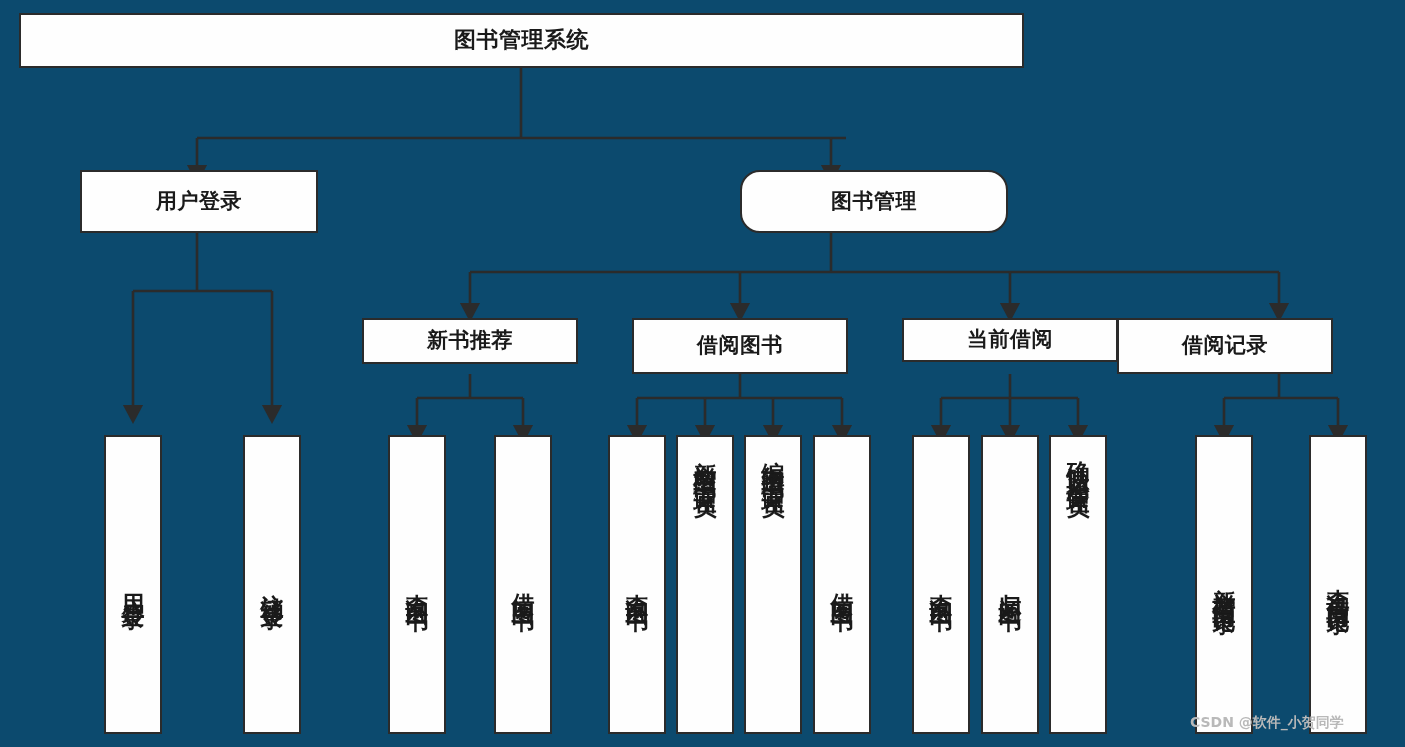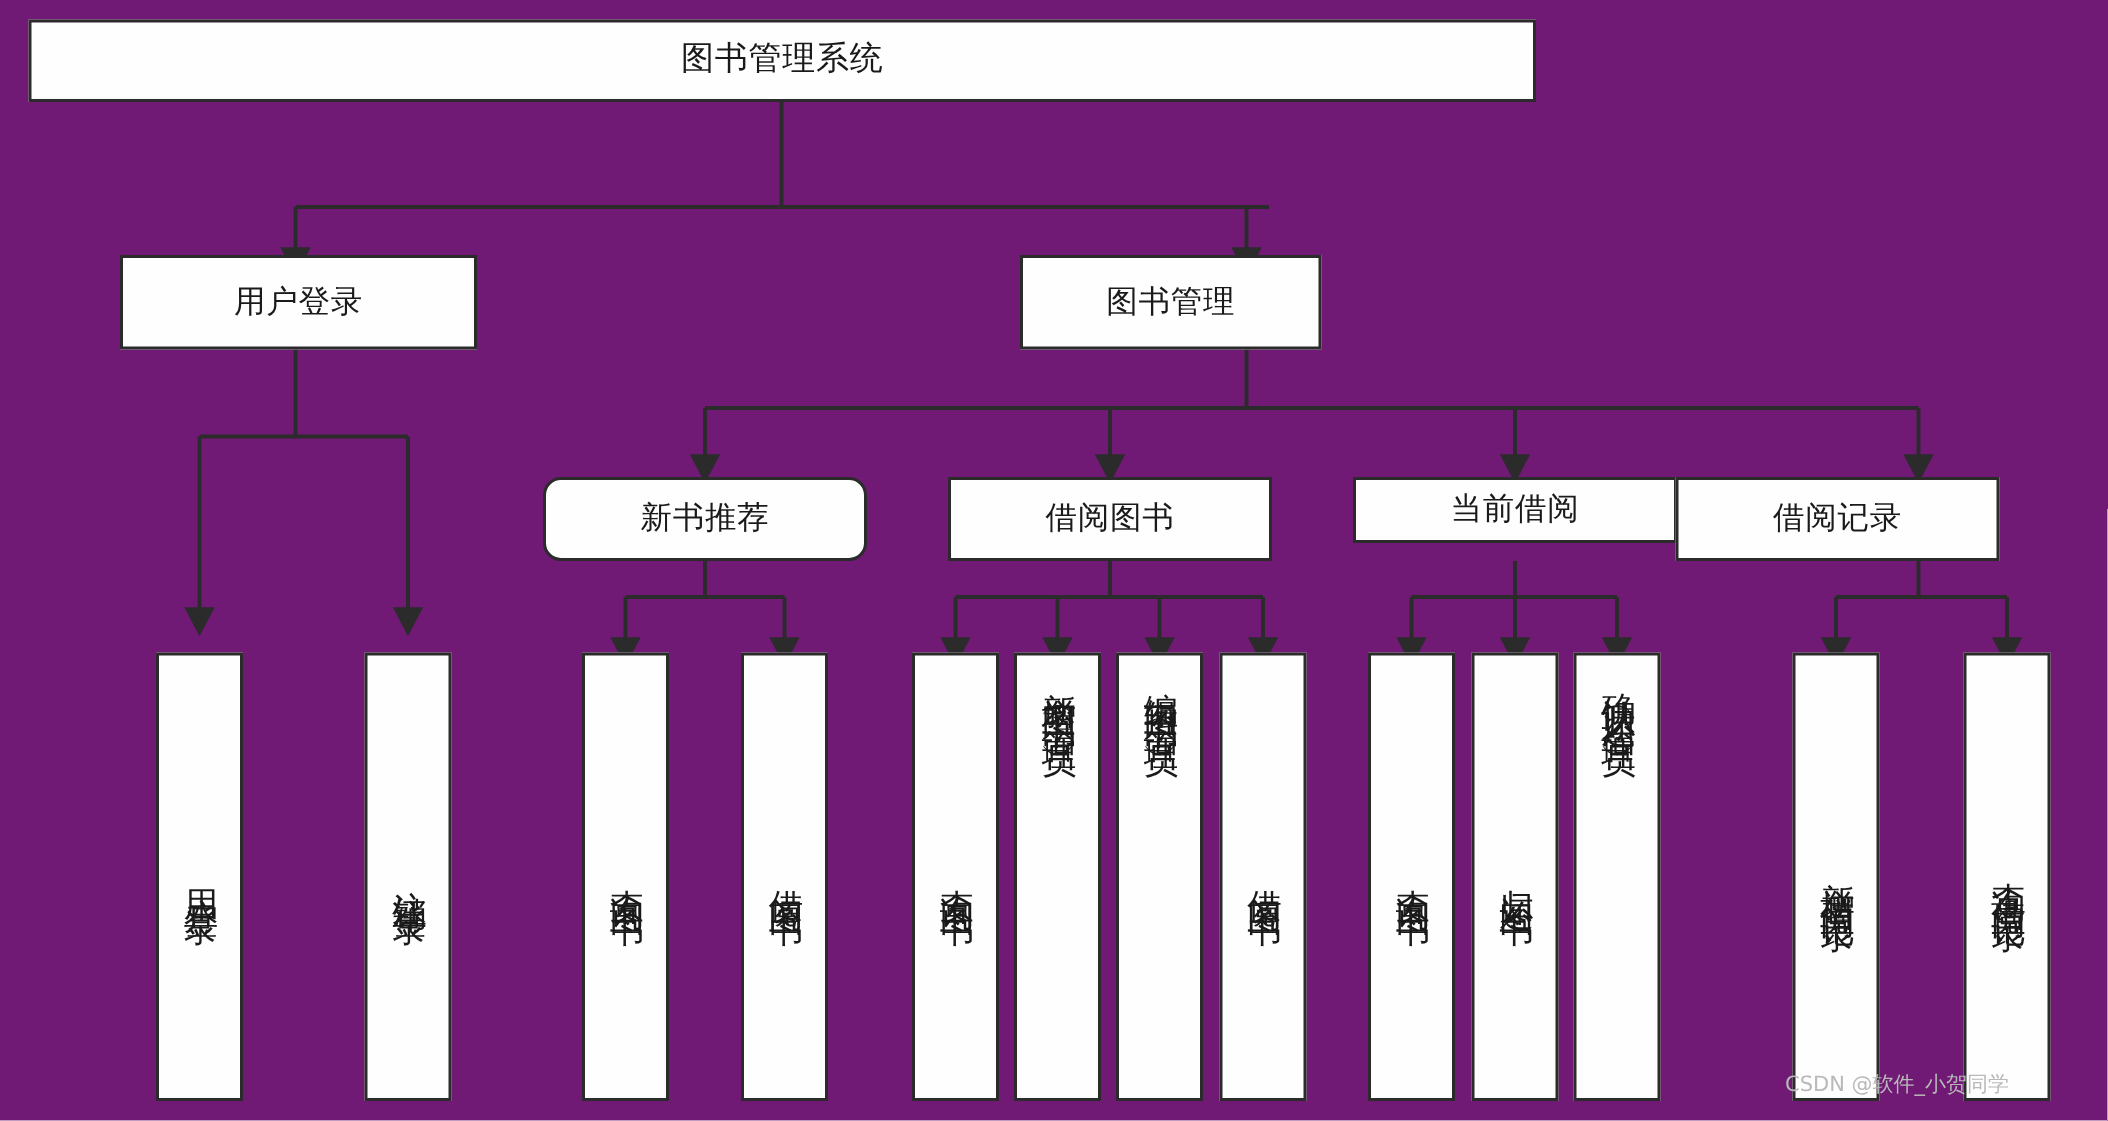--- a/index.html
+++ b/index.html
@@ -8,22 +8,23 @@
     padding: 0;
     background: #ffffff;
   }
   body {
     font-family: "DejaVu Sans", "Liberation Sans", sans-serif;
   }
   #diagram-root {
     position: relative;
     width: 1405px;
     height: 747px;
-    background: #701a75;
+    background: #0c4a6e;
     overflow: hidden;
+    font-weight: bold;
   }
   #edges-layer {
     position: absolute;
     left: 0;
     top: 0;
     width: 1405px;
     height: 747px;
     pointer-events: none;
   }
   .node {
@@ -133,25 +134,25 @@
   </svg>
 
   <div class="node root horiz" style="left:19px; top:13px; width:1005px; height:55px;">
     <span class="node-label">图书管理系统</span>
   </div>
 
   <div class="node horiz" style="left:80px; top:170px; width:238px; height:63px;">
     <span class="node-label">用户登录</span>
   </div>
 
-  <div class="node horiz" style="left:680px; top:170px; width:201px; height:63px;">
+  <div class="node horiz" style="left:740px; top:170px; width:268px; height:63px;border-radius:20px;">
     <span class="node-label">图书管理</span>
   </div>
 
-  <div class="node horiz" style="left:362px; top:318px; width:216px; height:56px;border-radius:12px;">
+  <div class="node horiz" style="left:362px; top:318px; width:216px; height:46px;">
     <span class="node-label">新书推荐</span>
   </div>
 
   <div class="node horiz" style="left:632px; top:318px; width:216px; height:56px;">
     <span class="node-label">借阅图书</span>
   </div>
 
   <div class="node horiz" style="left:902px; top:318px; width:216px; height:44px;">
     <span class="node-label">当前借阅</span>
   </div>

